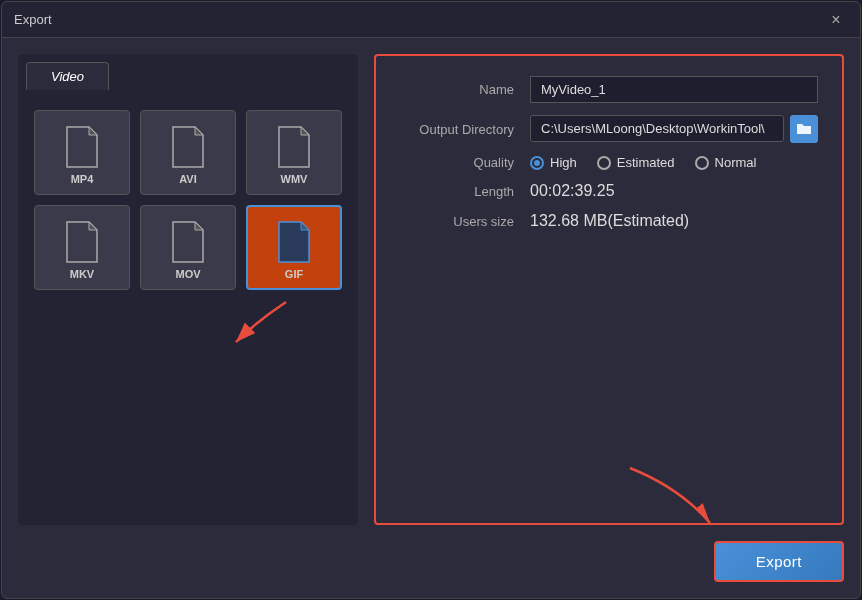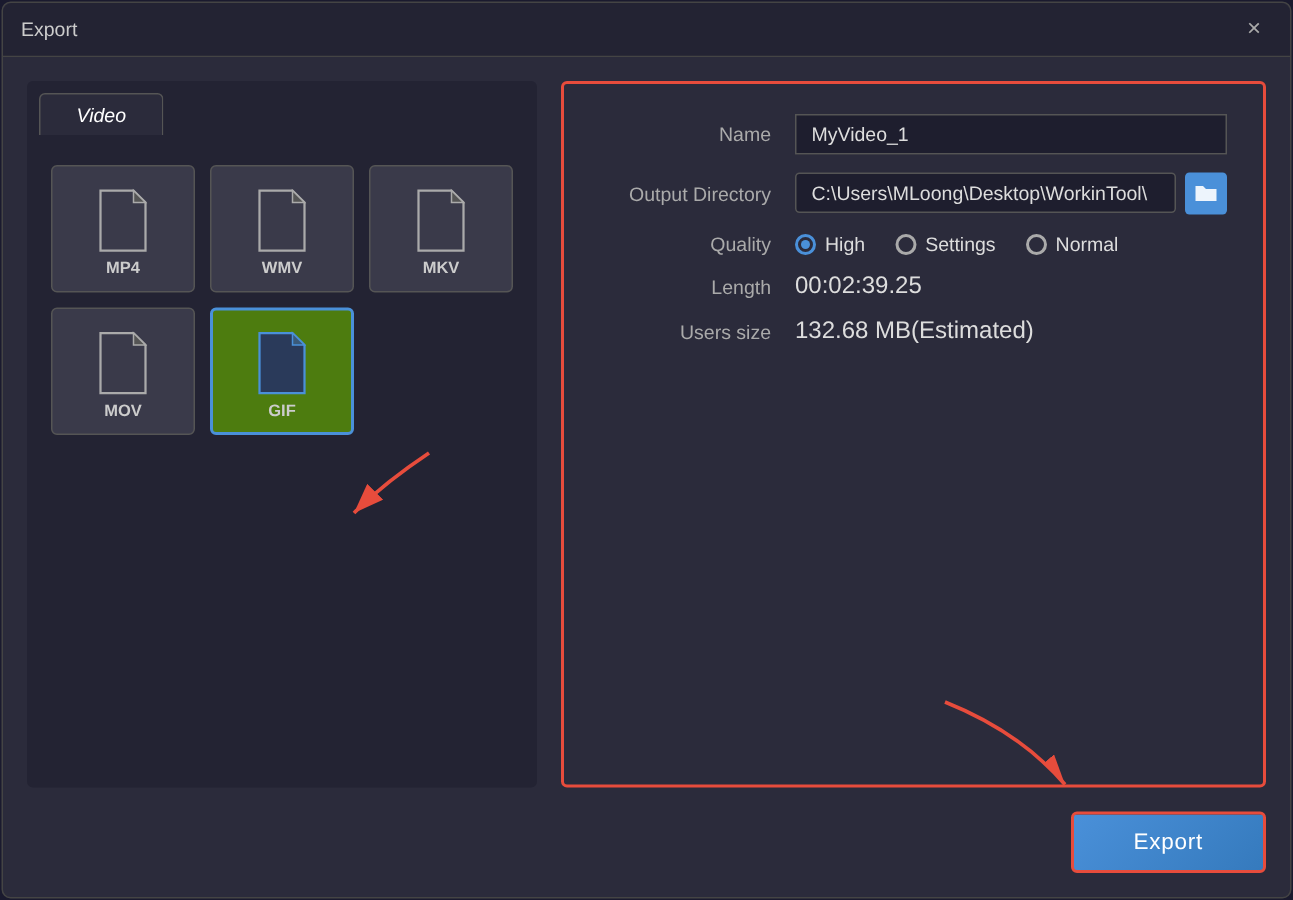--- a/index.html
+++ b/index.html
@@ -112,21 +112,21 @@
       border: 1px solid #555;
       border-radius: 4px;
       padding: 12px 8px 8px;
       cursor: pointer;
       height: 85px;
       position: relative;
     }
 
     .format-item.selected {
       border: 2px solid #4a90d9;
-      background: #4d7c0f;
+      background: #c2410c;
     }
 
     .format-icon {
       position: relative;
       width: 38px;
       height: 44px;
       margin-bottom: 4px;
     }
 
     .format-icon svg {
@@ -328,20 +328,29 @@
           <div class="format-item">
             <div class="format-icon">
               <svg viewBox="0 0 38 44" fill="none" xmlns="http://www.w3.org/2000/svg">
                 <path d="M4 2h22l8 8v32H4V2z" stroke="#aaa" stroke-width="1.5" fill="#3a3a4a"></path>
                 <path d="M26 2l8 8h-8V2z" stroke="#aaa" stroke-width="1" fill="#555"></path>
               </svg>
             </div>
             <span class="format-label">MP4</span>
           </div>
 
+          <div class="format-item">
+            <div class="format-icon">
+              <svg viewBox="0 0 38 44" fill="none" xmlns="http://www.w3.org/2000/svg">
+                <path d="M4 2h22l8 8v32H4V2z" stroke="#aaa" stroke-width="1.5" fill="#3a3a4a"></path>
+                <path d="M26 2l8 8h-8V2z" stroke="#aaa" stroke-width="1" fill="#555"></path>
+              </svg>
+            </div>
+            <span class="format-label">AVI</span>
+          </div>
 
           <div class="format-item">
             <div class="format-icon">
               <svg viewBox="0 0 38 44" fill="none" xmlns="http://www.w3.org/2000/svg">
                 <path d="M4 2h22l8 8v32H4V2z" stroke="#aaa" stroke-width="1.5" fill="#3a3a4a"></path>
                 <path d="M26 2l8 8h-8V2z" stroke="#aaa" stroke-width="1" fill="#555"></path>
               </svg>
             </div>
             <span class="format-label">WMV</span>
           </div>
@@ -410,21 +419,21 @@
 
         <div class="form-row">
           <span class="form-label">Quality</span>
           <div class="quality-group">
             <div class="radio-option">
               <div class="radio-btn selected"></div>
               <span class="radio-label">High</span>
             </div>
             <div class="radio-option">
               <div class="radio-btn"></div>
-              <span class="radio-label">Settings</span>
+              <span class="radio-label">Estimated</span>
             </div>
             <div class="radio-option">
               <div class="radio-btn"></div>
               <span class="radio-label">Normal</span>
             </div>
           </div>
         </div>
 
 
         <div class="form-row">

